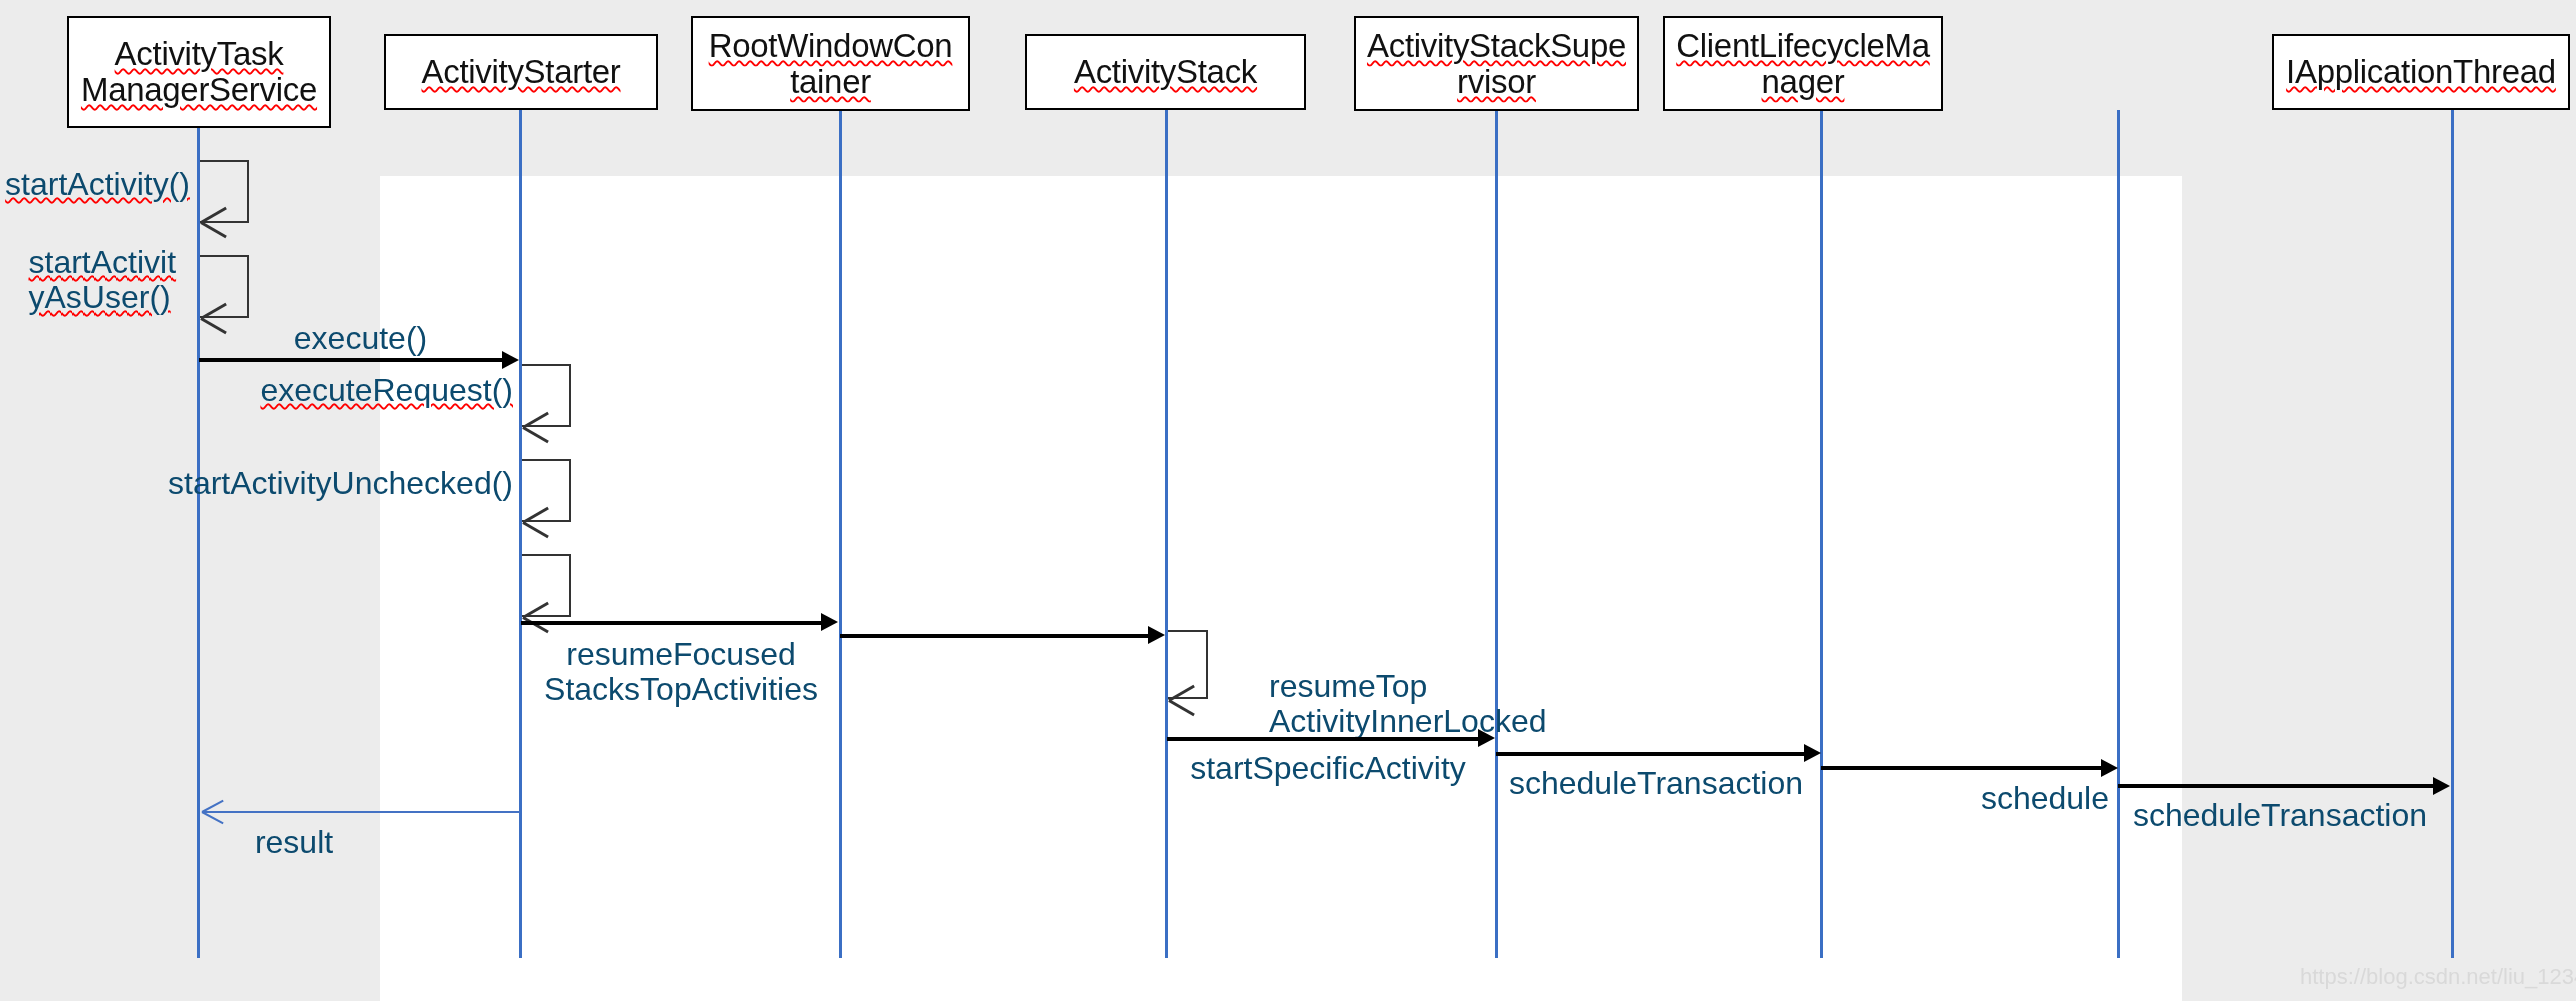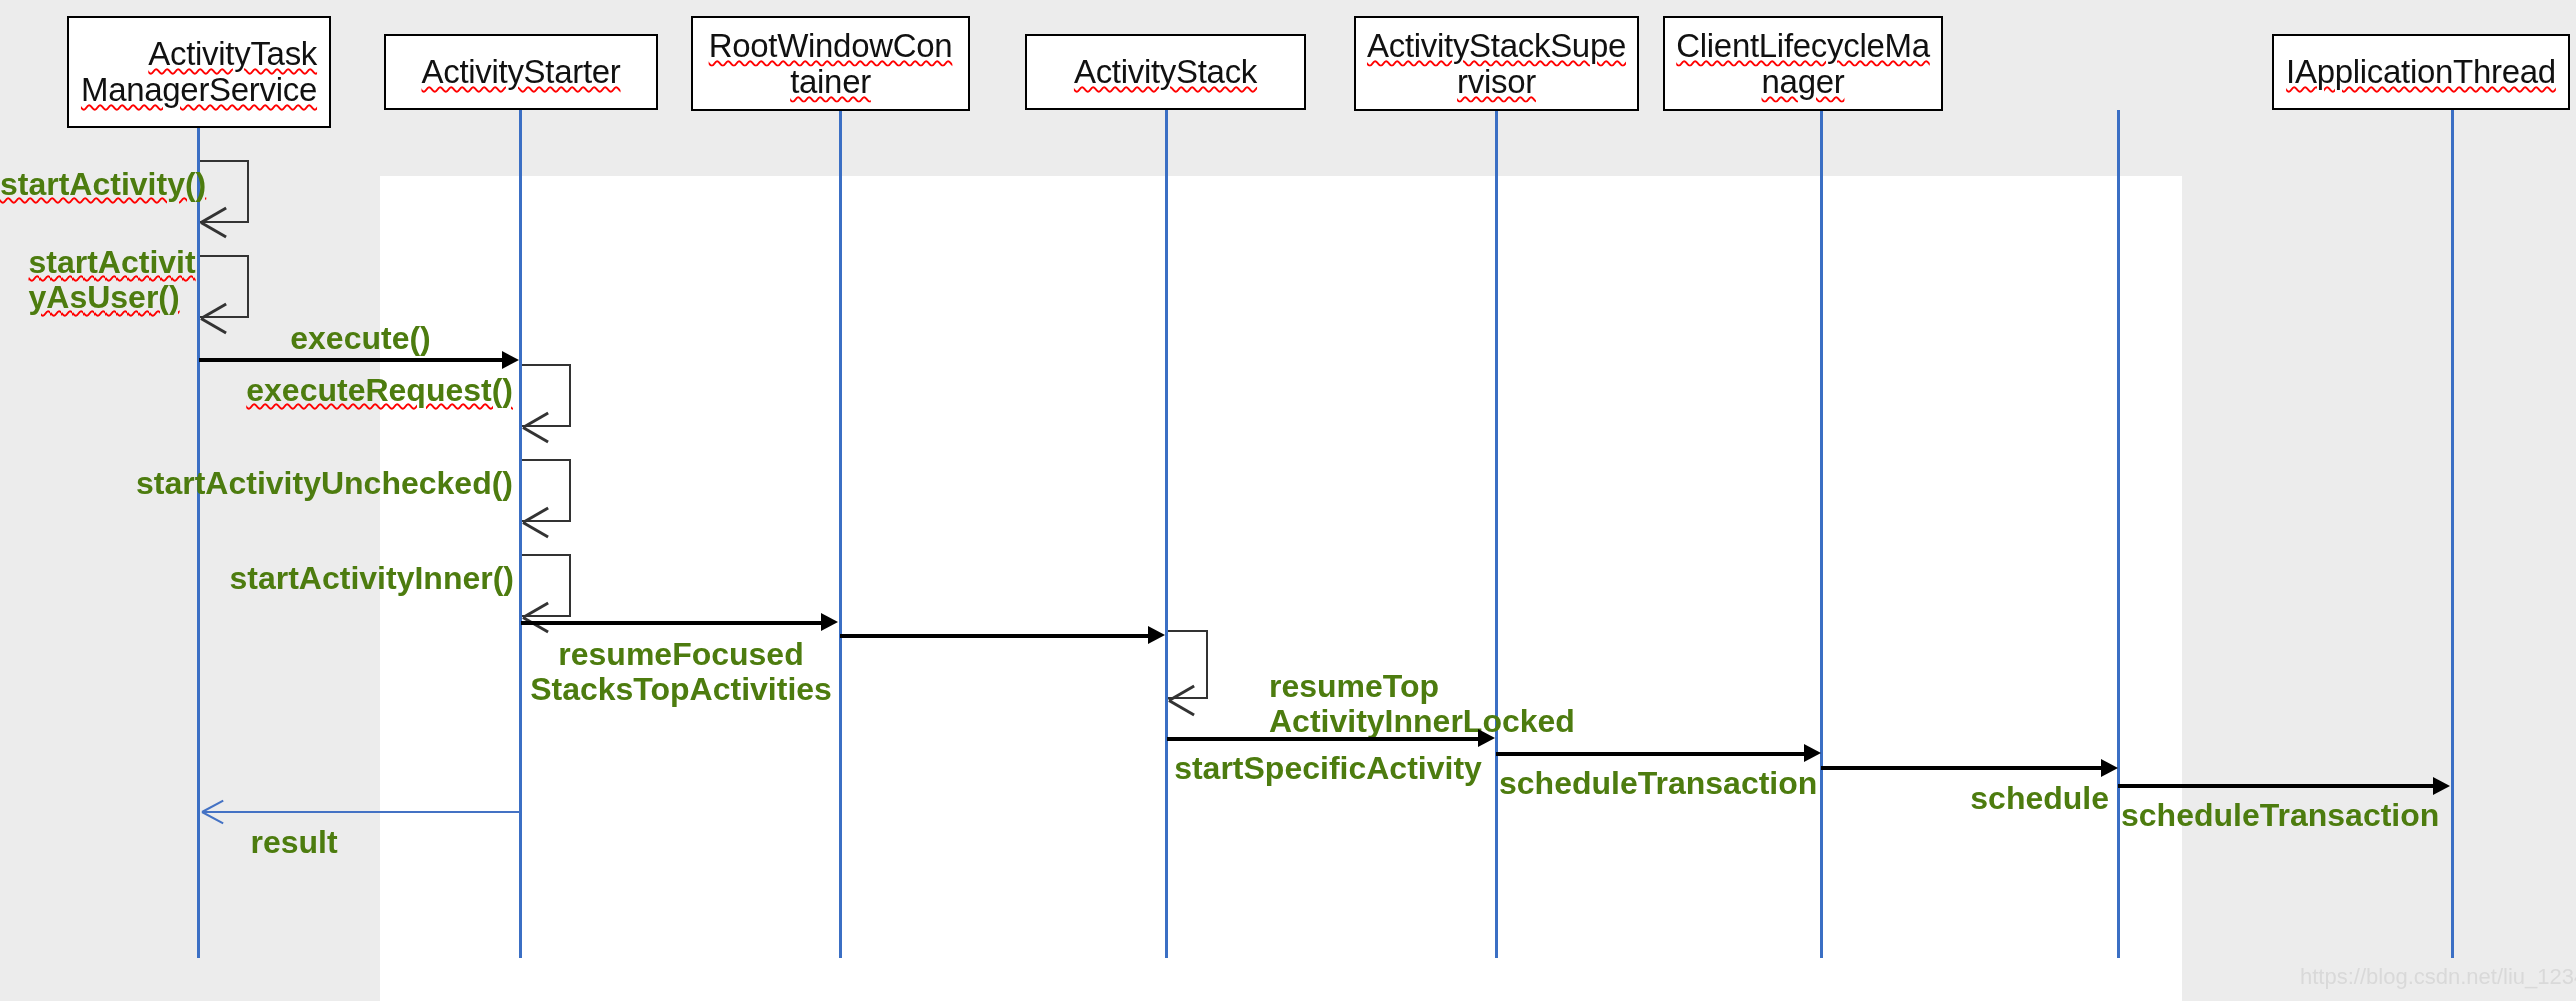--- a/index.html
+++ b/index.html
@@ -111,24 +111,23 @@
     left:0;
   }
   .selfhead::before{top:0;transform:rotate(30deg);transform-origin:0 50%;}
   .selfhead::after{top:0;transform:rotate(-30deg);transform-origin:0 50%;}
 
   
   .msg-label{
     position:absolute;
     font-size:32px;
     line-height:35px;
-    color:#4d7c0f;
+    color:#0c4a6e;
     white-space:pre-line;
     z-index:3;
-    font-weight:bold;
   }
   .msg-label.spell{
     text-decoration:underline;
     text-decoration-color:#ff0000;
     text-decoration-style:wavy;
     text-decoration-thickness:1.9px;
     text-underline-offset:1.9px;
   }
   .msg-label.right{text-align:right;}
   .msg-label.center{text-align:center;}
@@ -141,21 +140,21 @@
     white-space:nowrap;
   }
 </style>
 </head>
 <body>
 
 <div id="stage">
 
   <div class="content-panel" style="left:380px;top:176px;width:1802px;height:826px;"></div>
 
-  <div class="participant" style="left:67px;top:16px;width:264px;height:112px;text-align:right;">
+  <div class="participant" style="left:67px;top:16px;width:264px;height:112px;">
     <span class="plabel">ActivityTask
 ManagerService</span>
   </div>
 
   <div class="participant" style="left:384px;top:34px;width:274px;height:76px;">
     <span class="plabel">ActivityStarter</span>
   </div>
 
   <div class="participant" style="left:691px;top:16px;width:279px;height:95px;">
     <span class="plabel">RootWindowCon
@@ -206,21 +205,20 @@
   <div class="selfloop" style="left:522px;top:364px;width:49px;height:63px;"></div>
   <div class="selfhead" style="left:523px;top:426px;"></div>
   <div class="msg-label spell right" style="left:190px;top:373px;width:323px;">executeRequest()</div>
 
   <div class="selfloop" style="left:522px;top:459px;width:49px;height:63px;"></div>
   <div class="selfhead" style="left:523px;top:521px;"></div>
   <div class="msg-label right" style="left:133px;top:466px;width:380px;">startActivityUnchecked()</div>
 
   <div class="selfloop" style="left:522px;top:554px;width:49px;height:63px;"></div>
   <div class="selfhead" style="left:523px;top:616px;"></div>
-  <div class="msg-label right" style="left:162px;top:561px;width:352px;">startActivityInner()</div>
 
   <div class="msg-line" style="left:521px;top:621px;width:301px;"></div>
   <div class="msg-head" style="left:821px;top:613px;"></div>
   <div class="msg-label center" style="left:524px;top:637px;width:314px;">resumeFocused
 StacksTopActivities</div>
 
   <div class="msg-line" style="left:840px;top:634px;width:309px;"></div>
   <div class="msg-head" style="left:1148px;top:626px;"></div>
 
   <div class="selfloop" style="left:1168px;top:630px;width:40px;height:69px;"></div>

